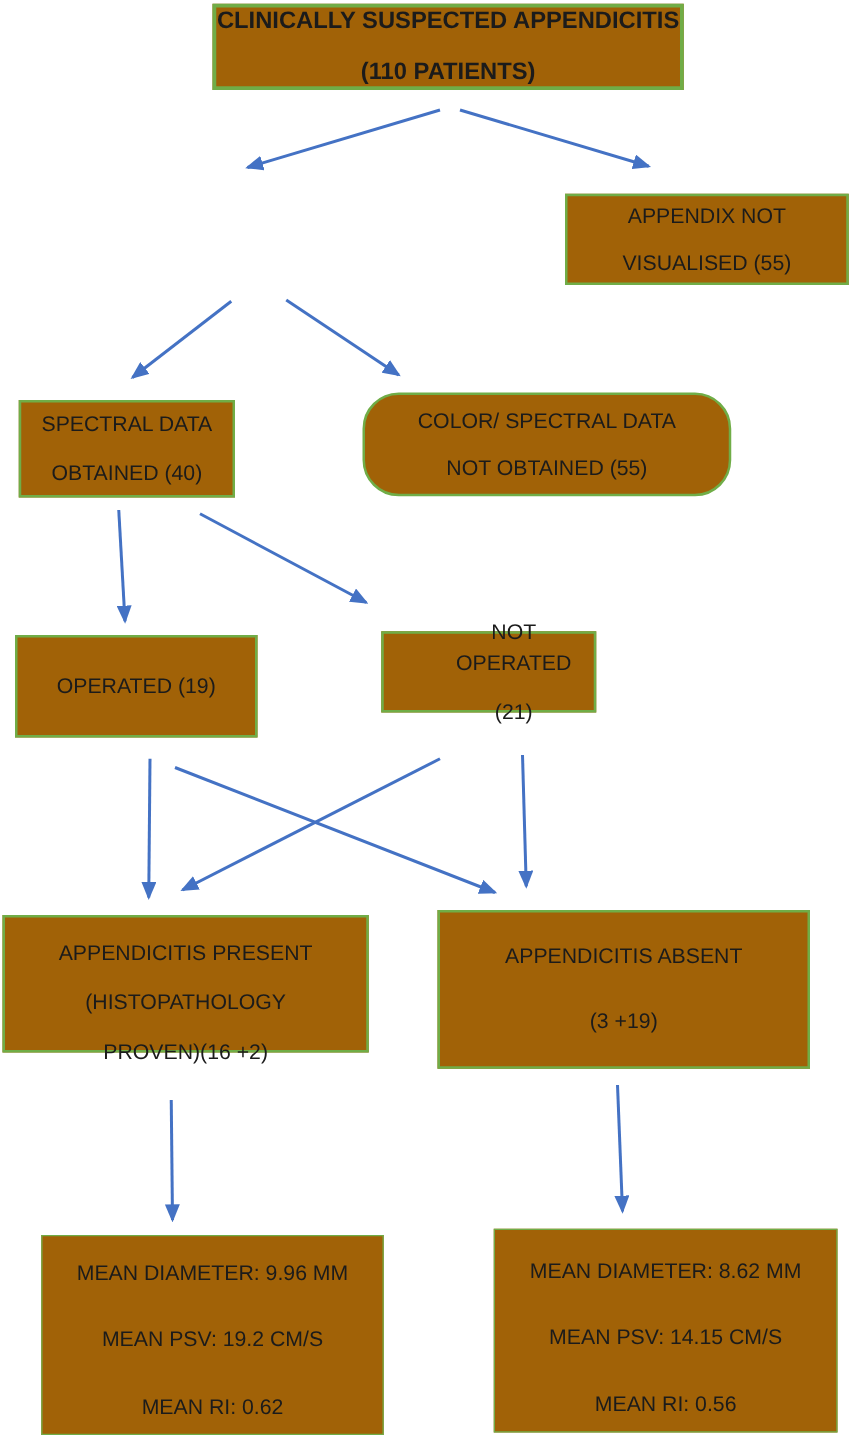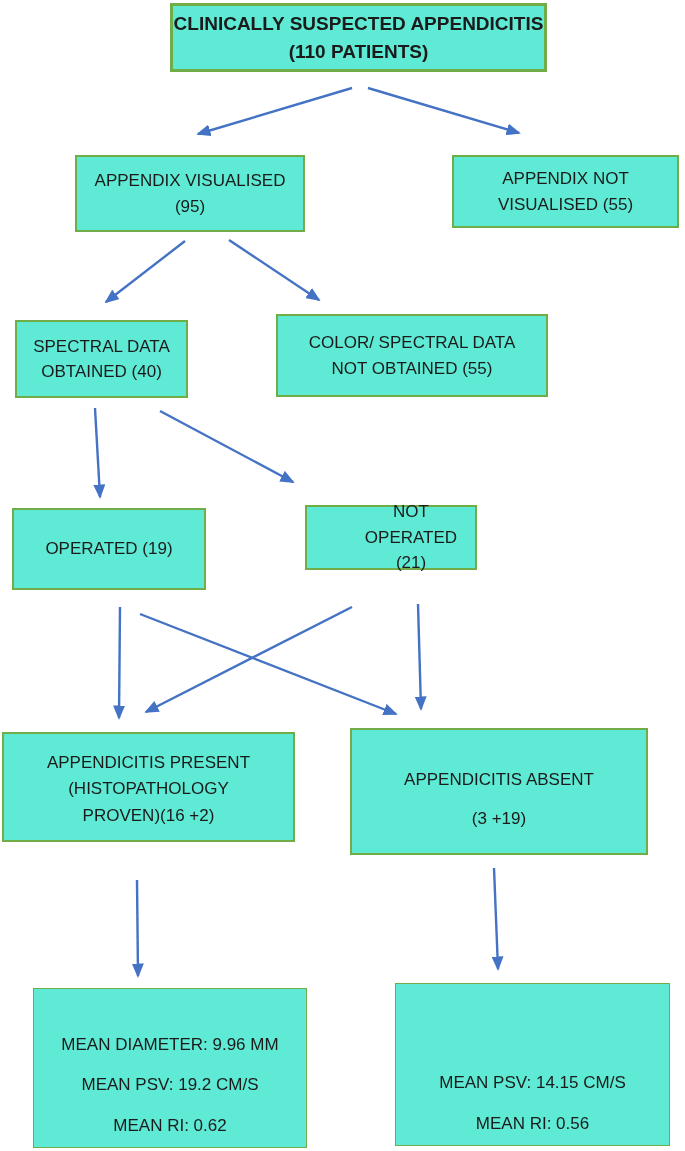--- a/index.html
+++ b/index.html
@@ -14,39 +14,40 @@
     width:685px;height:1151px;
     background:var(--bg);
     font-family:"Liberation Sans",sans-serif;
     color:var(--text);
     overflow:hidden;
   }
   .box{
     position:absolute;
     box-sizing:border-box;
     border:2px solid var(--green);
-    background:#5eead4;
+    background:#a16207;
     display:flex;flex-direction:column;
     align-items:center;justify-content:center;
     text-align:center;
     font-size:17px;
     line-height:1.5;
+    gap:13px;
   }
   .box.bold{font-weight:bold;font-size:19px;border-width:3px;line-height:1.45;}
   .box.top-align{justify-content:flex-start;}
   .box.thin{border-width:1.5px;justify-content:flex-end;}
   #b-root{left:170px;top:3px;width:377px;height:69px;}
   #b-visualised{left:75px;top:155px;width:230px;height:77px;}
   #b-notVisualised{left:452px;top:155px;width:227px;height:73px;}
   #b-spectralObtained{left:15px;top:320px;width:173px;height:78px;}
-  #b-colorSpectralNotObtained{left:276px;top:314px;width:272px;height:83px;}
+  #b-colorSpectralNotObtained{left:290px;top:314px;width:295px;height:83px;border-radius:29px;}
   #b-operated{left:12px;top:508px;width:194px;height:82px;}
   #b-notOperated{left:305px;top:505px;width:172px;height:65px;padding-left:40px;}
   #b-present{left:2px;top:732px;width:293px;height:110px;padding-top:16px;line-height:1.55;}
-  #b-absent{left:350px;top:728px;width:298px;height:127px;padding-top:15px;line-height:2.3;justify-content:center;}
+  #b-absent{left:350px;top:728px;width:298px;height:127px;padding-top:15px;line-height:2.3;}
   #b-presentStats{left:33px;top:988px;width:274px;height:160px;padding-top:13px;line-height:2.4;}
   #b-absentStats{left:395px;top:983px;width:275px;height:163px;padding-top:11px;line-height:2.4;}
   #edges{position:absolute;left:0;top:0;width:685px;height:1151px;pointer-events:none;}
   .edge{stroke:var(--arrow);stroke-width:2.4;fill:none;}
 </style>
 </head>
 <body>
 
 <div id="canvas">
 
@@ -68,24 +69,20 @@
     <line class="edge" x1="418" y1="604" x2="421" y2="709" marker-end="url(#ah)"></line>
     <line class="edge" x1="137" y1="880" x2="138" y2="976" marker-end="url(#ah)"></line>
     <line class="edge" x1="494" y1="868" x2="498" y2="969" marker-end="url(#ah)"></line>
   </svg>
 
   <div class="box bold" id="b-root">
     <div class="ln">CLINICALLY SUSPECTED APPENDICITIS</div>
     <div class="ln">(110 PATIENTS)</div>
   </div>
 
-  <div class="box" id="b-visualised">
-    <div class="ln">APPENDIX VISUALISED</div>
-    <div class="ln">(95)</div>
-  </div>
 
   <div class="box" id="b-notVisualised">
     <div class="ln">APPENDIX NOT</div>
     <div class="ln">VISUALISED (55)</div>
   </div>
 
   <div class="box" id="b-spectralObtained">
     <div class="ln">SPECTRAL DATA</div>
     <div class="ln">OBTAINED (40)</div>
   </div>
@@ -115,17 +112,18 @@
     <div class="ln">(3 +19)</div>
   </div>
 
   <div class="box top-align thin" id="b-presentStats">
     <div class="ln">MEAN DIAMETER: 9.96 MM</div>
     <div class="ln">MEAN PSV: 19.2 CM/S</div>
     <div class="ln">MEAN RI: 0.62</div>
   </div>
 
   <div class="box top-align thin" id="b-absentStats">
+    <div class="ln">MEAN DIAMETER: 8.62 MM</div>
     <div class="ln">MEAN PSV: 14.15 CM/S</div>
     <div class="ln">MEAN RI: 0.56</div>
   </div>
 
 </div>
 
 </body></html>

